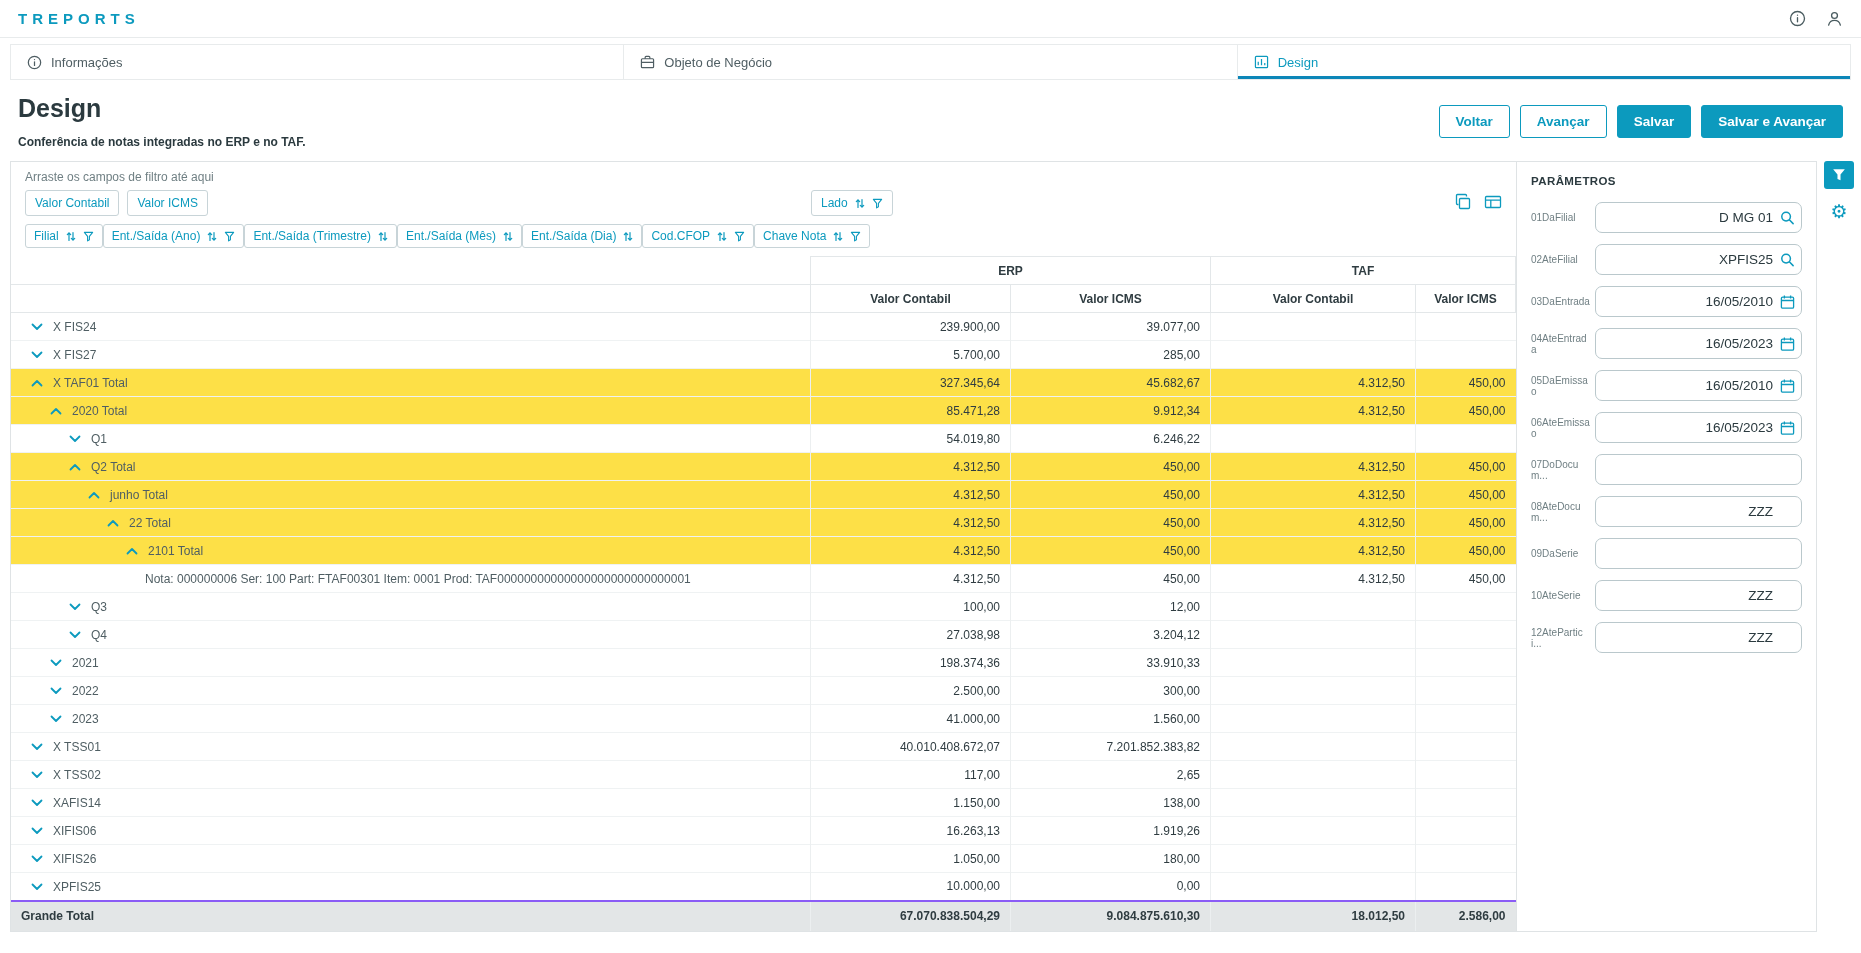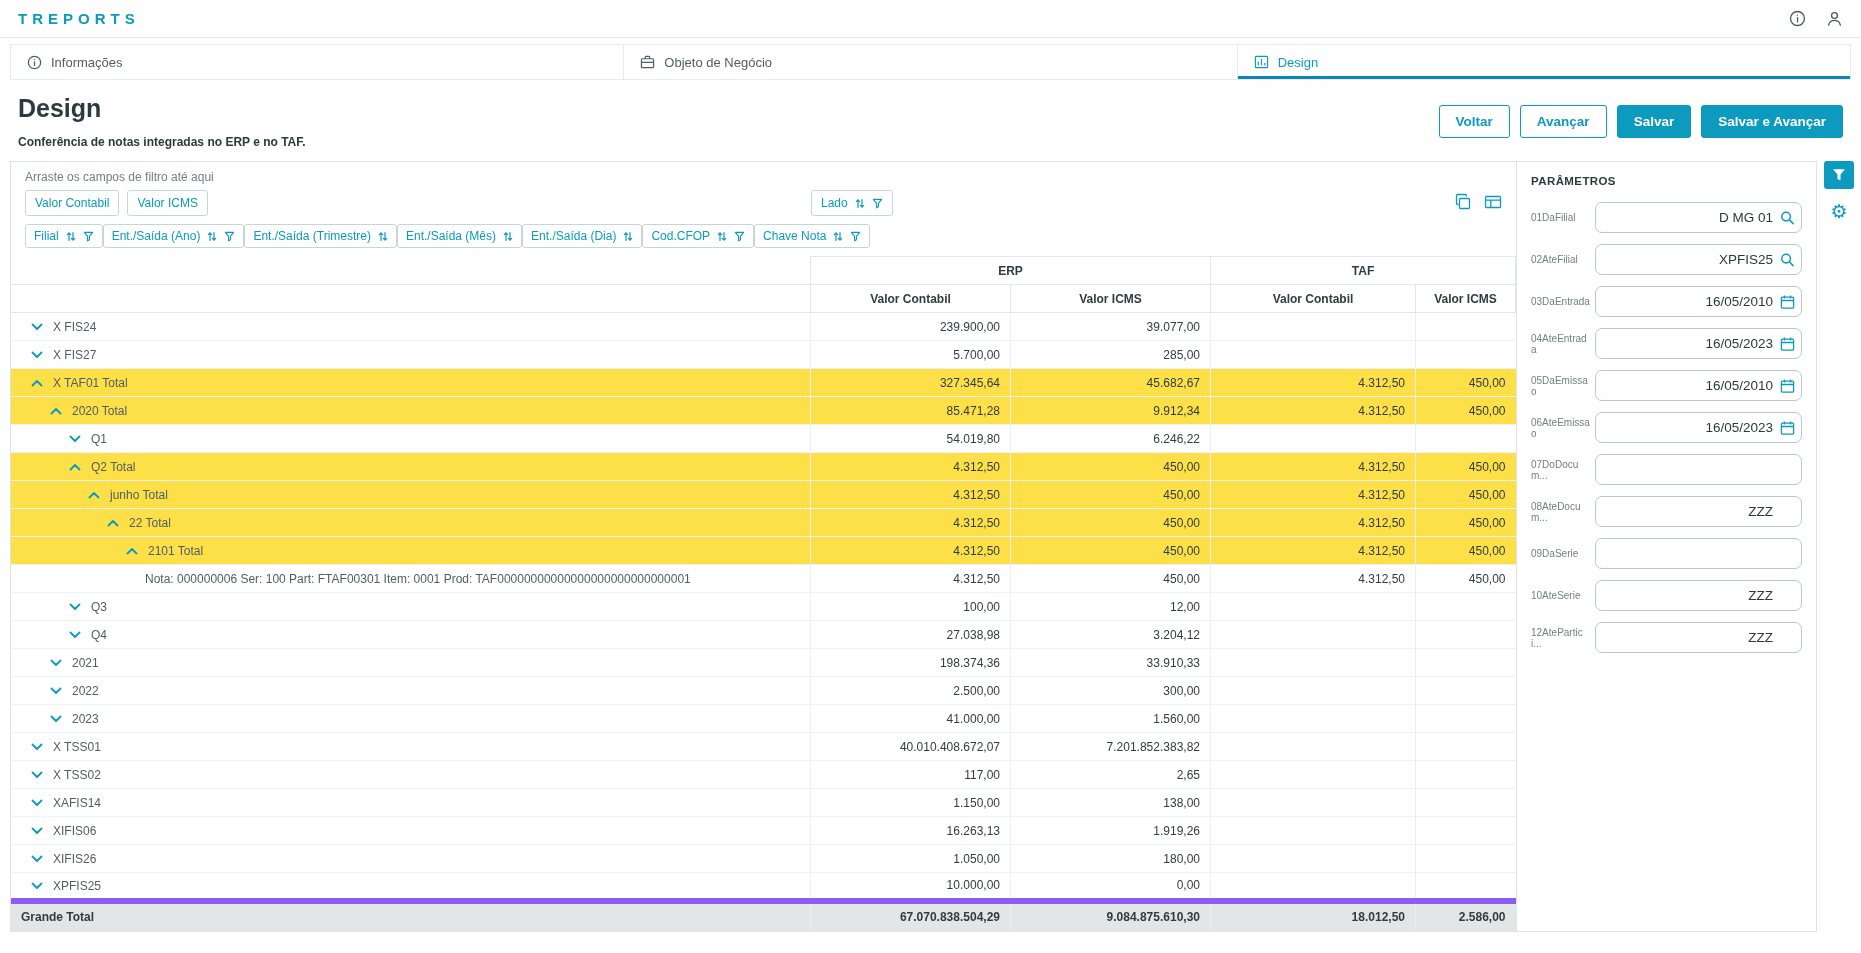--- a/index.html
+++ b/index.html
@@ -50,21 +50,21 @@
     text-align:center; font-size:12px; }
   .pivot-table th.corner { border:none; border-bottom:1px solid #e3e7e9; }
   .pivot-table td { height:28px; overflow:hidden; white-space:nowrap; }
   td.num { text-align:right; padding-right:10px; border-left:1px solid #eceff0; color:#2f3c41; }
   tr.data-row { border-bottom:1px solid #eff2f3; }
   td.lbl { color:#4f5e63; }
   td.lbl .chev-btn { display:inline-flex; vertical-align:middle; cursor:pointer; }
   td.lbl .row-label { margin-left:10px; vertical-align:middle; }
   td.lbl .row-label.noChev { margin-left:0; }
   tr.hl { background:#fde047; }
-  tr.grand { background:#e3e6e7; font-weight:bold; border-top:6px solid #8b5cf6; }
+  tr.grand { background:#e3e6e7; font-weight:bold; border-top:2px solid #8b5cf6; }
   tr.grand td { height:30px; }
   tr.grand td.lbl { padding-left:10px; color:#2f3c41; }
   
   .params { width:300px; border-left:1px solid #dfe3e5; padding:13px 14px; }
   .params-title { font-size:11.5px; font-weight:bold; letter-spacing:.4px; margin-bottom:15px; color:#2b3a3f; }
   .p-row { display:flex; align-items:center; margin-bottom:11px; }
   .p-label { width:64px; font-size:10px; color:#6f7f83; flex:none; padding-right:5px; word-break:break-all; }
   .p-wrap { position:relative; flex:1; }
   .p-wrap input { width:100%; height:31px; border:1px solid #bac8cc; border-radius:7px;
     padding:0 28px 0 9px; font-size:13.5px; color:#2b3a3f; font-family:inherit; outline:none;text-align:right; }

